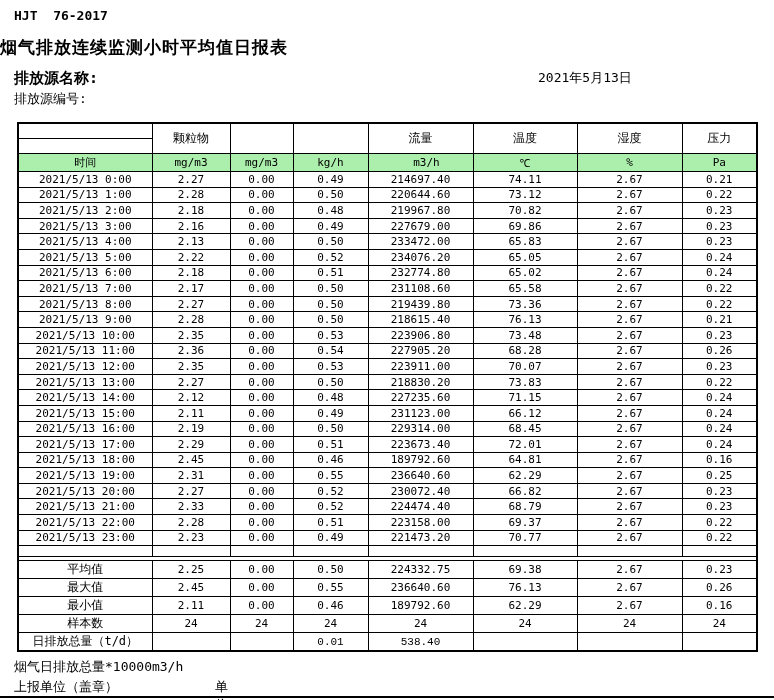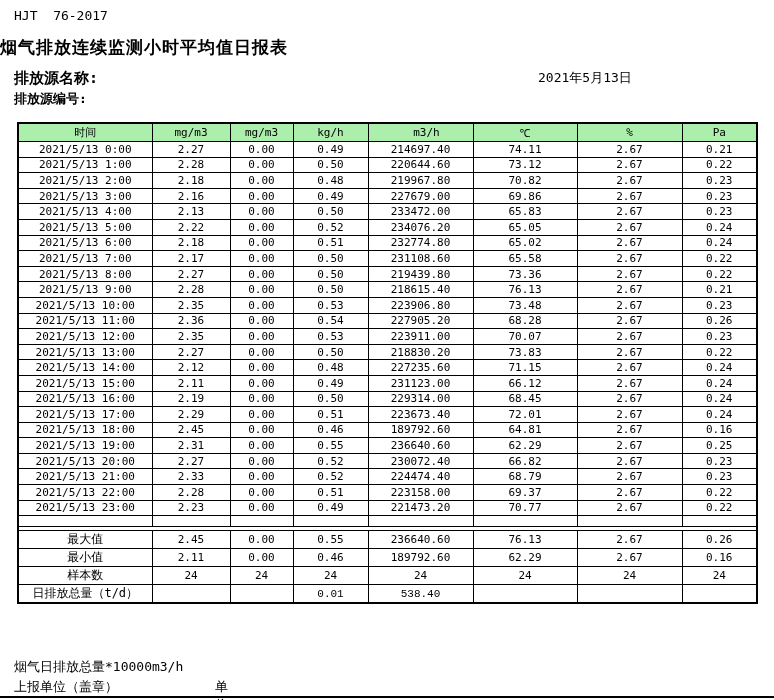--- a/index.html
+++ b/index.html
@@ -1,24 +1,24 @@
 <!DOCTYPE html>
 <html><head>
 <meta charset="utf-8">
 <style>
   html,body{margin:0;padding:0;background:#fff;}
   .page{
     position:relative;width:774px;height:700px;background:#ffffff;overflow:hidden;
     font-family:"DejaVu Sans Mono","Liberation Mono",monospace;color:#000;
   }
-  .doc-code{position:absolute;left:14px;top:8px;font-size:13px;font-weight:normal;white-space:pre;}
+  .doc-code{position:absolute;left:14px;top:8px;font-size:13px;font-weight:bold;white-space:pre;}
   .title{position:absolute;left:0;top:36px;width:680px;text-align:left;font-size:17px;font-weight:bold;letter-spacing:1px;}
   .meta1{position:absolute;left:14px;top:69px;font-size:15px;font-weight:bold;}
   .date{position:absolute;left:538px;top:69px;font-size:13px;font-weight:normal;}
-  .meta2{position:absolute;left:14px;top:90px;font-size:13px;font-weight:bold;}
+  .meta2{position:absolute;left:14px;top:90px;font-size:13px;font-weight:normal;}
 
   table.report{
     position:absolute;left:17px;top:122px;
     border-collapse:collapse;table-layout:fixed;
     border:2px solid #000;
   }
   table.report td{
     border:1px solid #000;
     font-size:11px;
     text-align:center;
@@ -61,20 +61,33 @@
       <col style="width:134px">
         <col style="width:78px">
         <col style="width:63px">
         <col style="width:75px">
       <col style="width:105px">
         <col style="width:104px">
         <col style="width:105px">
         <col style="width:75px">
     </colgroup>
     <thead>
+      <tr class="group-row">
+        <td class="split-cell">
+          <div class="split-top"></div>
+          <div class="split-bottom"></div>
+        </td>
+        <td>颗粒物</td>
+        <td></td>
+        <td></td>
+        <td>流量</td>
+        <td>温度</td>
+        <td>湿度</td>
+        <td>压力</td>
+      </tr>
       <tr class="unit-row">
         <td style="background: rgb(172, 239, 172);">时间</td>
         <td style="background: rgb(172, 239, 172);">mg/m3</td>
         <td style="background: rgb(172, 239, 172);">mg/m3</td>
         <td style="background: rgb(172, 239, 172);">kg/h</td>
         <td style="background: rgb(172, 239, 172); padding-left: 12px;">m3/h</td>
         <td style="background: rgb(172, 239, 172);">℃</td>
         <td style="background: rgb(172, 239, 172);">%</td>
         <td style="background: rgb(172, 239, 172);">Pa</td>
       </tr>
@@ -328,20 +341,30 @@
         <td></td>
           <td></td>
         <td></td>
           <td></td>
         <td></td>
           <td></td>
       </tr>
       <tr class="gap-row">
         <td colspan="8"></td>
       </tr>
+    <tr class="summary-row">
+          <td class="label-cell">平均值</td>
+          <td>2.25</td>
+          <td>0.00</td>
+          <td>0.50</td>
+          <td>224332.75</td>
+          <td>69.38</td>
+          <td>2.67</td>
+          <td>0.23</td>
+        </tr>
         <tr class="summary-row">
           <td class="label-cell">最大值</td>
           <td>2.45</td>
           <td>0.00</td>
           <td>0.55</td>
           <td>236640.60</td>
           <td>76.13</td>
           <td>2.67</td>
           <td>0.26</td>
         </tr>

